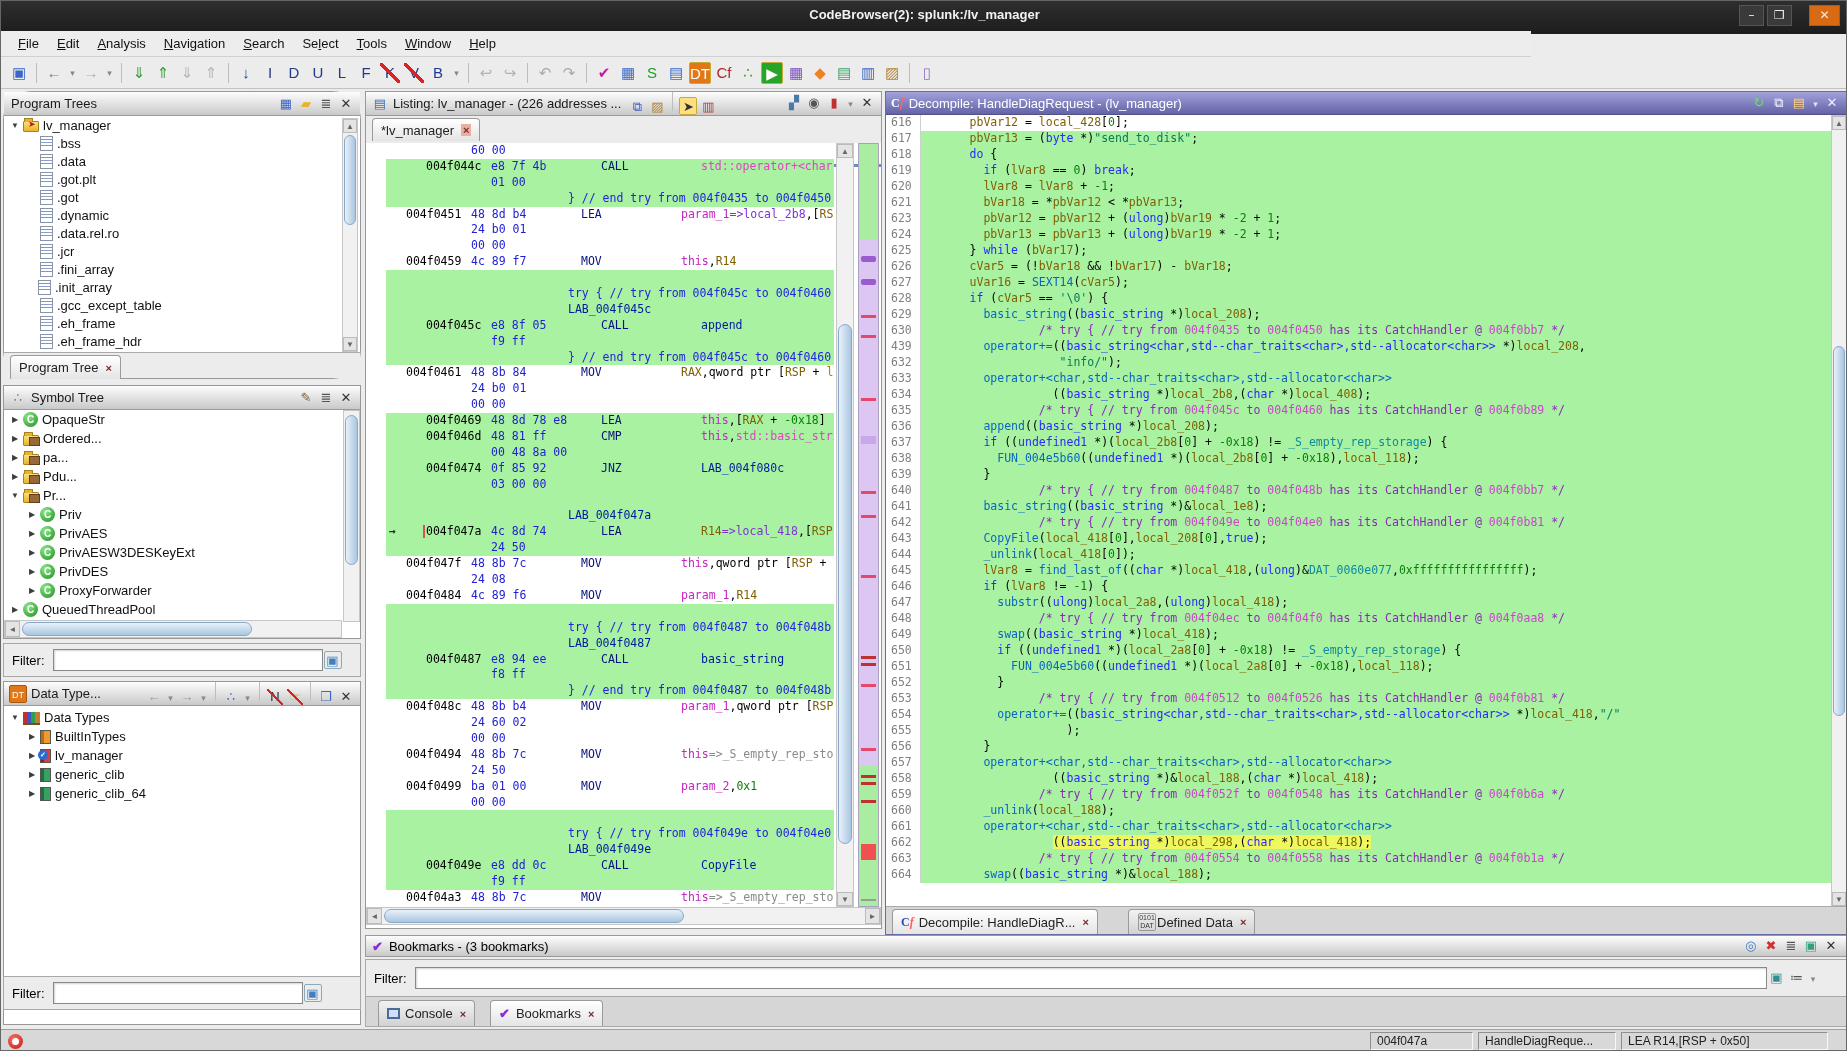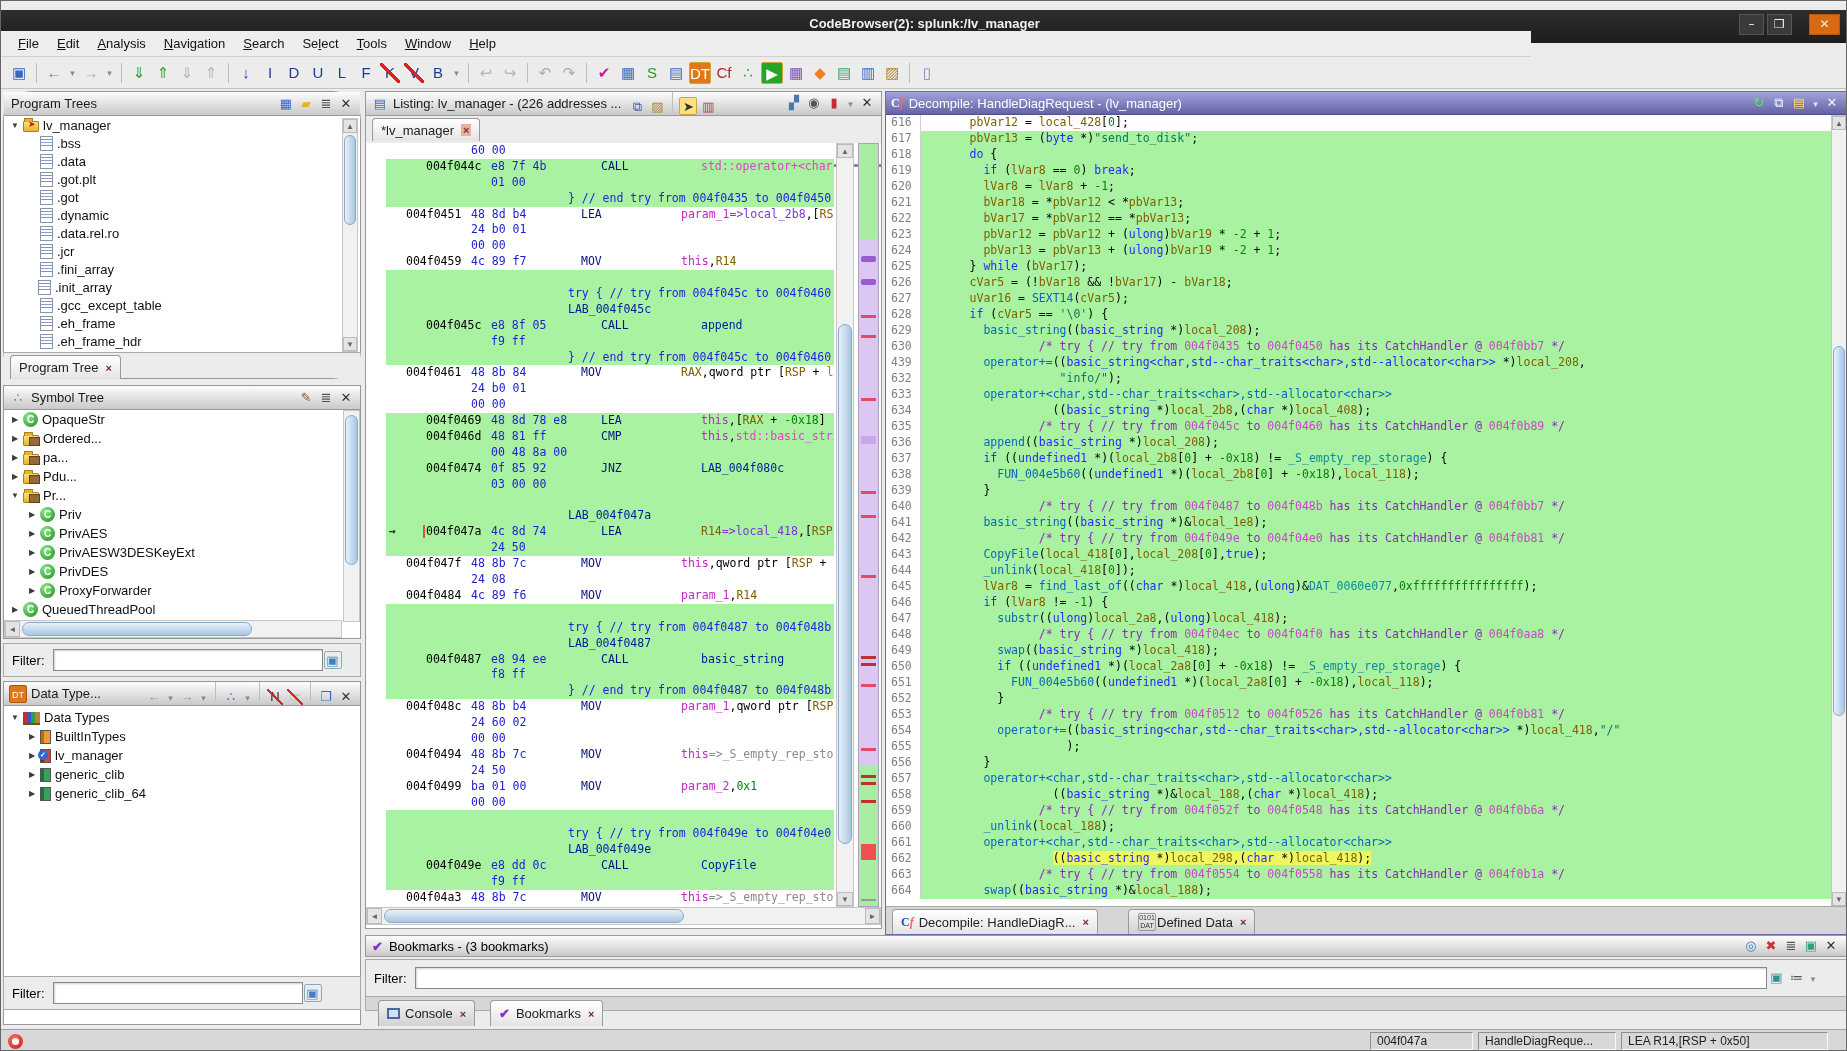--- a/index.html
+++ b/index.html
@@ -1,20 +1,20 @@
 <!DOCTYPE html>
 <html><head>
 <meta charset="utf-8">
 <style>
   html,body{margin:0;padding:0;background:#555;}
   #app{position:relative;width:1847px;height:1051px;background:#ececec;font-family:"Liberation Sans",sans-serif;overflow:hidden;border:1px solid #666;box-sizing:border-box;}
   #app *{box-sizing:border-box;}
 
   
-  .titlebar{position:absolute;left:0;top:9px;width:1847px;height:33px;background:linear-gradient(#2e2e2e,#1d1d1d);color:#f2f2f2;padding-left:36px;}
+  .titlebar{position:absolute;left:0;top:0;width:1847px;height:33px;background:linear-gradient(#2e2e2e,#1d1d1d);color:#f2f2f2;padding-left:36px;}
   .titlebar .wtitle{position:absolute;left:0;right:0;top:6px;text-align:center;font:bold 13px "Liberation Sans",sans-serif;}
   .winbtn{position:absolute;top:4px;width:25px;height:21px;border:1px solid #555;color:#eee;text-align:center;font:12px/19px "DejaVu Sans",sans-serif;background:#3a3a3a;}
   .winbtn.min{right:84px}.winbtn.max{right:56px}
   .winbtn.close{right:8px;background:#d96a14;border-color:#b85810;width:31px;font-weight:bold;}
   .menubar{position:absolute;left:0;top:30px;width:1530px;height:26px;background:#ededed;border-bottom:1px solid #d0d0d0;display:flex;align-items:center;padding-left:8px;}
   .menu-item{padding:3px 9px;font:13px "Liberation Sans",sans-serif;color:#111;}
   .menu-item u{text-decoration:underline;}
   .toolbar{position:absolute;left:0;top:56px;width:1847px;height:32px;background:#ececec;border-bottom:1px solid #c2c2c2;display:flex;align-items:center;padding-left:6px;}
   .toolbar .hicon{width:22px;height:22px;line-height:22px;font-size:15px;}
   .hicon{display:inline-block;width:18px;height:18px;line-height:18px;text-align:center;font-size:13px;margin:0 1px;position:relative;flex:none;}
@@ -513,24 +513,20 @@
         </div>
         <div class="dline">
           <span class="lno">620</span>
           <span class="dcode dg"><span class="tk-p">        </span><span class="tk-v">lVar8</span><span class="tk-p"> = </span><span class="tk-v">lVar8</span><span class="tk-p"> + </span><span class="tk-n">-1</span><span class="tk-p">;</span></span>
         </div>
         <div class="dline">
           <span class="lno">621</span>
           <span class="dcode dg"><span class="tk-p">        </span><span class="tk-v">bVar18</span><span class="tk-p"> = *</span><span class="tk-v">pbVar12</span><span class="tk-p"> &lt; *</span><span class="tk-v">pbVar13</span><span class="tk-p">;</span></span>
         </div>
         <div class="dline">
-          <span class="lno">622</span>
-          <span class="dcode dg"><span class="tk-p">        </span><span class="tk-v">bVar17</span><span class="tk-p"> = *</span><span class="tk-v">pbVar12</span><span class="tk-p"> == *</span><span class="tk-v">pbVar13</span><span class="tk-p">;</span></span>
-        </div>
-        <div class="dline">
           <span class="lno">623</span>
           <span class="dcode dg"><span class="tk-p">        </span><span class="tk-v">pbVar12</span><span class="tk-p"> = </span><span class="tk-v">pbVar12</span><span class="tk-p"> + (</span><span class="tk-t">ulong</span><span class="tk-p">)</span><span class="tk-v">bVar19</span><span class="tk-p"> * </span><span class="tk-n">-2</span><span class="tk-p"> + </span><span class="tk-n">1</span><span class="tk-p">;</span></span>
         </div>
         <div class="dline">
           <span class="lno">624</span>
           <span class="dcode dg"><span class="tk-p">        </span><span class="tk-v">pbVar13</span><span class="tk-p"> = </span><span class="tk-v">pbVar13</span><span class="tk-p"> + (</span><span class="tk-t">ulong</span><span class="tk-p">)</span><span class="tk-v">bVar19</span><span class="tk-p"> * </span><span class="tk-n">-2</span><span class="tk-p"> + </span><span class="tk-n">1</span><span class="tk-p">;</span></span>
         </div>
         <div class="dline">
           <span class="lno">625</span>
           <span class="dcode dg"><span class="tk-p">      } </span><span class="tk-k">while</span><span class="tk-p"> (</span><span class="tk-v">bVar17</span><span class="tk-p">);</span></span>
@@ -715,21 +711,21 @@
     <span class="chk">✔</span>
     <span>Bookmarks - (3 bookmarks)</span>
     <span class="spacer" style="flex:1;"></span>
     <span><span class="hicon" style="color: rgb(64, 128, 192);">◎</span><span class="hicon" style="color: rgb(208, 48, 48);">✖</span><span class="hicon" style="color: rgb(85, 85, 85);">≣</span><span class="hicon" style="color: rgb(48, 160, 128);">▣</span><span class="hicon" style="color: rgb(51, 51, 51);">✕</span></span>
   </div>
   <div class="fstrip" style="left:364px;top:958px;width:1483px;height:38px;">
     <span>Filter:</span>
     <input class="finput" style="width: 1352px;" value="">
     <span><span class="hicon" style="color: rgb(48, 144, 144);">▣</span><span class="hicon" style="color: rgb(85, 85, 85);">≔</span><span class="hicon small" style="color: rgb(136, 136, 136);">▾</span></span>
   </div>
-  <div style="position:absolute;left:364px;top:996px;width:1483px;height:14px;background:#d6d6d6;border:1px solid #aaa;border-top:none;">
+  <div style="position:absolute;left:364px;top:996px;width:1483px;height:30px;background:#d6d6d6;border:1px solid #aaa;border-top:none;">
     <div class="tab" style="left:12px;top:3px;height:26px;">
       <span class="mon-ic"></span>
       <span>Console</span>
       <span class="tabx">×</span>
     </div>
     <div class="tab active" style="left:124px;top:3px;height:26px;">
       <span class="chk">✔</span>
       <span>Bookmarks</span>
       <span class="tabx">×</span>
     </div>

